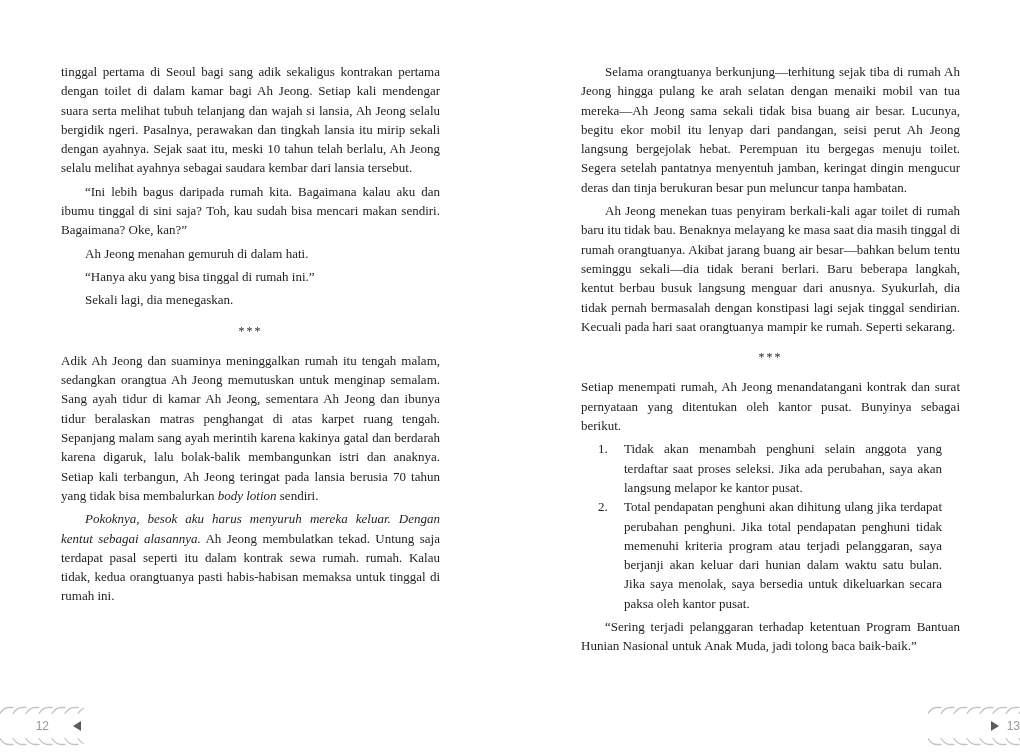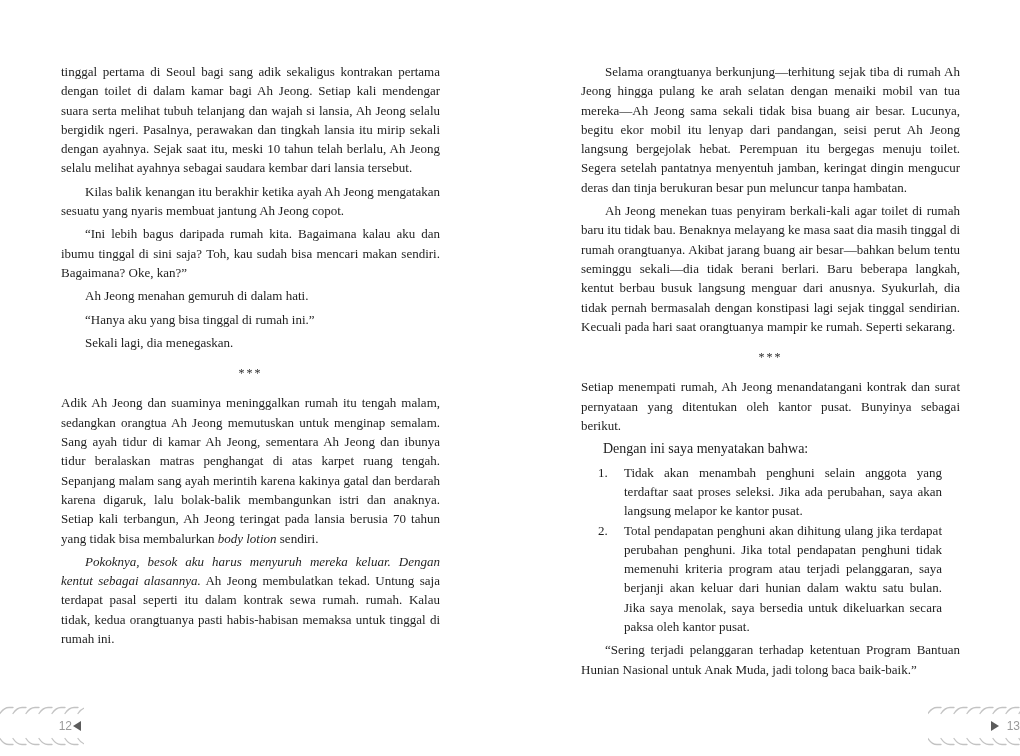--- a/index.html
+++ b/index.html
@@ -40,46 +40,44 @@
   .strip-left  { left: 0;  width: 84px; }
   .strip-right { right: 0; width: 92px; }
   .wave { display: block; }
   .pager-row {
     display: flex; align-items: center;
     height: 15px; margin: 3px 0 4px 0;
     font-family: "Liberation Sans", sans-serif;
     font-size: 12px;
     color: #9a9a9a;
   }
-  .pager-row-left  { justify-content: flex-end; gap: 1px; padding-right: 3px; }
+  .pager-row-left  { justify-content: flex-end; gap: 24px; padding-right: 3px; }
   .pager-row-right { justify-content: flex-start; gap: 8px; padding-left: 15px; }
   .tri-btn { display: inline-flex; align-items: center; cursor: pointer; background: none; border: none; padding: 0; }
 </style>
 </head>
 <body style="background: rgb(255, 255, 255); color: rgb(30, 30, 30);">
 
 <div>
 
   <section class="page page-left">
       <p class=""><span>tinggal pertama di Seoul bagi sang adik sekaligus kontrakan pertama dengan toilet di dalam kamar bagi Ah Jeong. Setiap kali mendengar suara serta melihat tubuh telanjang dan wajah si lansia, Ah Jeong selalu bergidik ngeri. Pasalnya, perawakan dan tingkah lansia itu mirip sekali dengan ayahnya. Sejak saat itu, meski 10 tahun telah berlalu, Ah Jeong selalu melihat ayahnya sebagai saudara kembar dari lansia tersebut.</span></p>
-      <p class="indent"><span>Kilas balik kenangan itu berakhir ketika ayah Ah Jeong mengatakan sesuatu yang nyaris membuat jantung Ah Jeong copot.</span></p>
       <p class="indent"><span>“Ini lebih bagus daripada rumah kita. Bagaimana kalau aku dan ibumu tinggal di sini saja? Toh, kau sudah bisa mencari makan sendiri. Bagaimana? Oke, kan?”</span></p>
       <p class="indent"><span>Ah Jeong menahan gemuruh di dalam hati.</span></p>
       <p class="indent"><span>“Hanya aku yang bisa tinggal di rumah ini.”</span></p>
       <p class="indent"><span>Sekali lagi, dia menegaskan.</span></p>
       <div class="sep">***</div>
       <p class=""><span>Adik Ah Jeong dan suaminya meninggalkan rumah itu tengah malam, sedangkan orangtua Ah Jeong memutuskan untuk menginap semalam. Sang ayah tidur di kamar Ah Jeong, sementara Ah Jeong dan ibunya tidur beralaskan matras penghangat di atas karpet ruang tengah. Sepanjang malam sang ayah merintih karena kakinya gatal dan berdarah karena digaruk, lalu bolak-balik membangunkan istri dan anaknya. Setiap kali terbangun, Ah Jeong teringat pada lansia berusia 70 tahun yang tidak bisa membalurkan </span><span class="it">body lotion</span><span> sendiri.</span></p>
       <p class="indent"><span class="it">Pokoknya, besok aku harus menyuruh mereka keluar. Dengan kentut sebagai alasannya.</span><span> Ah Jeong membulatkan tekad. Untung saja terdapat pasal seperti itu dalam kontrak sewa rumah. rumah. Kalau tidak, kedua orangtuanya pasti habis-habisan memaksa untuk tinggal di rumah ini.</span></p>
     </section>
   <section class="page page-right">
       <p class="indent"><span>Selama orangtuanya berkunjung—terhitung sejak tiba di rumah Ah Jeong hingga pulang ke arah selatan dengan menaiki mobil van tua mereka—Ah Jeong sama sekali tidak bisa buang air besar. Lucunya, begitu ekor mobil itu lenyap dari pandangan, seisi perut Ah Jeong langsung bergejolak hebat. Perempuan itu bergegas menuju toilet. Segera setelah pantatnya menyentuh jamban, keringat dingin mengucur deras dan tinja berukuran besar pun meluncur tanpa hambatan.</span></p>
       <p class="indent"><span>Ah Jeong menekan tuas penyiram berkali-kali agar toilet di rumah baru itu tidak bau. Benaknya melayang ke masa saat dia masih tinggal di rumah orangtuanya. Akibat jarang buang air besar—bahkan belum tentu seminggu sekali—dia tidak berani berlari. Baru beberapa langkah, kentut berbau busuk langsung menguar dari anusnya. Syukurlah, dia tidak pernah bermasalah dengan konstipasi lagi sejak tinggal sendirian. Kecuali pada hari saat orangtuanya mampir ke rumah. Seperti sekarang.</span></p>
       <div class="sep">***</div>
       <p class=""><span>Setiap menempati rumah, Ah Jeong menandatangani kontrak dan surat pernyataan yang ditentukan oleh kantor pusat. Bunyinya sebagai berikut.</span></p>
-      <p class="indent statement-intro"><span>Dengan ini saya menyatakan bahwa:</span></p>
       <div class="li">
         <span class="num">1.</span>
         <span class="li-body"><span>Tidak akan menambah penghuni selain anggota yang terdaftar saat proses seleksi. Jika ada perubahan, saya akan langsung melapor ke kantor pusat.</span></span>
       </div>
       <div class="li">
         <span class="num">2.</span>
         <span class="li-body"><span>Total pendapatan penghuni akan dihitung ulang jika terdapat perubahan penghuni. Jika total pendapatan penghuni tidak memenuhi kriteria program atau terjadi pelanggaran, saya berjanji akan keluar dari hunian dalam waktu satu bulan. Jika saya menolak, saya bersedia untuk dikeluarkan secara paksa oleh kantor pusat.</span></span>
       </div>
       <p class="indent"><span>“Sering terjadi pelanggaran terhadap ketentuan Program Bantuan Hunian Nasional untuk Anak Muda, jadi tolong baca baik-baik.”</span></p>
     </section>

